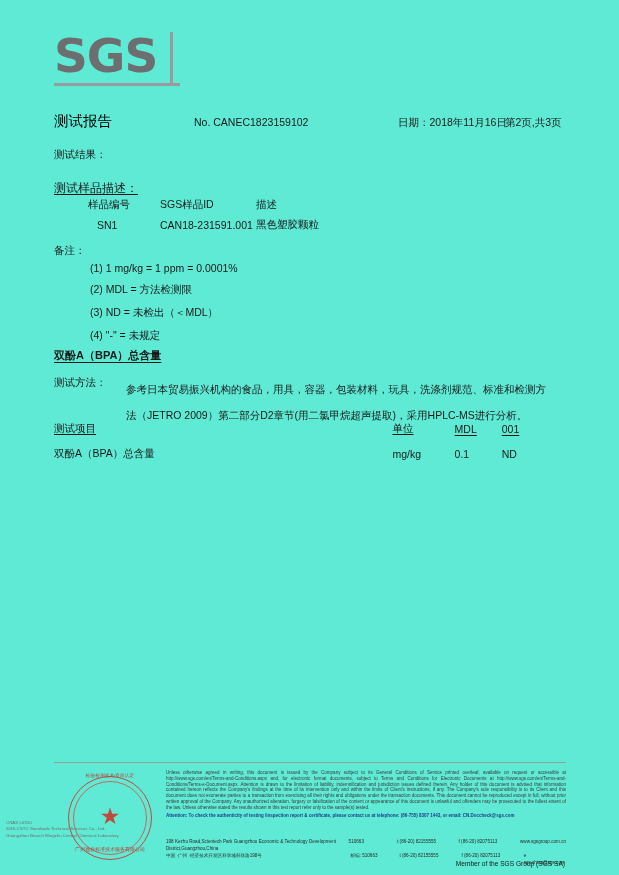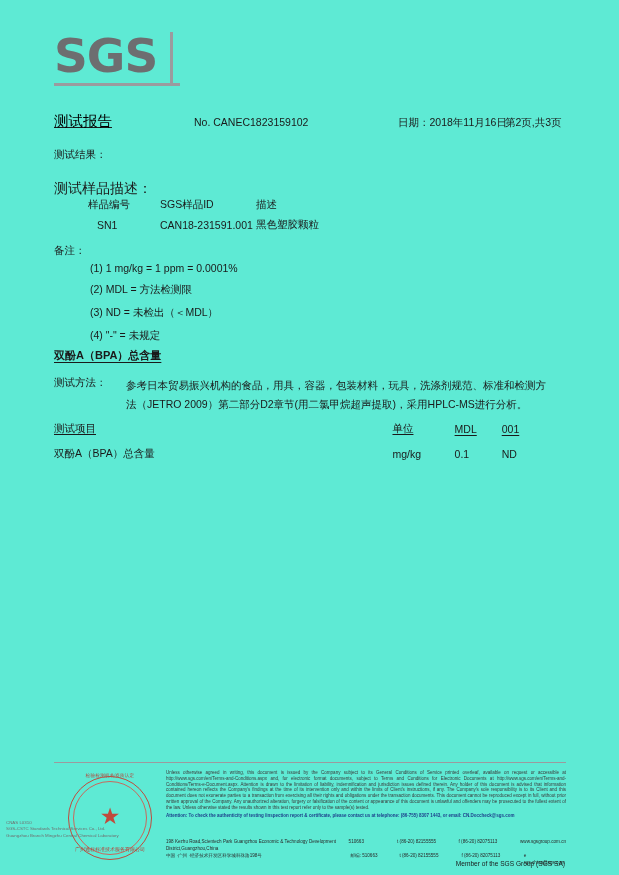--- a/index.html
+++ b/index.html
@@ -49,21 +49,20 @@
     background: #9b9b9e;
   }
 
   
   .title-row {
     position: absolute;
     left: 54px; top: 112px;
     width: 512px;
     display: flex;
     align-items: baseline;
-    text-decoration: underline;
   }
   .doc-title {
     font-size: 14.5px;
     color: #000;
     white-space: nowrap;
   }
   .rep-no {
     position: absolute;
     left: 194px; top: 116px;
     font-size: 10.5px;
@@ -82,21 +81,22 @@
   
   .lbl-results {
     position: absolute;
     left: 54px; top: 148px;
     font-size: 10.5px;
     text-align: center;
   }
   .lbl-sampledesc {
     position: absolute;
     left: 54px; top: 180px;
-    font-size: 14px;
+    font-size: 12px;
+    text-decoration: underline;
     text-underline-offset: 2px;
   }
 
   
   .sample-table {
     position: absolute;
     left: 88px; top: 198px;
     font-size: 10.5px;
     border-collapse: collapse;
   }
@@ -143,21 +143,21 @@
     position: absolute;
     left: 54px; top: 376px;
     font-size: 10.5px;
     white-space: nowrap;
   }
   .method-text {
     position: absolute;
     left: 126px; top: 376px;
     width: 420px;
     font-size: 10.5px;
-    line-height: 19px;
+    line-height: 26px;
   }
 
   
   .res-table {
     position: absolute;
     left: 54px; top: 422px;
     width: 512px;
     font-size: 10.5px;
     border-collapse: collapse;
   }

